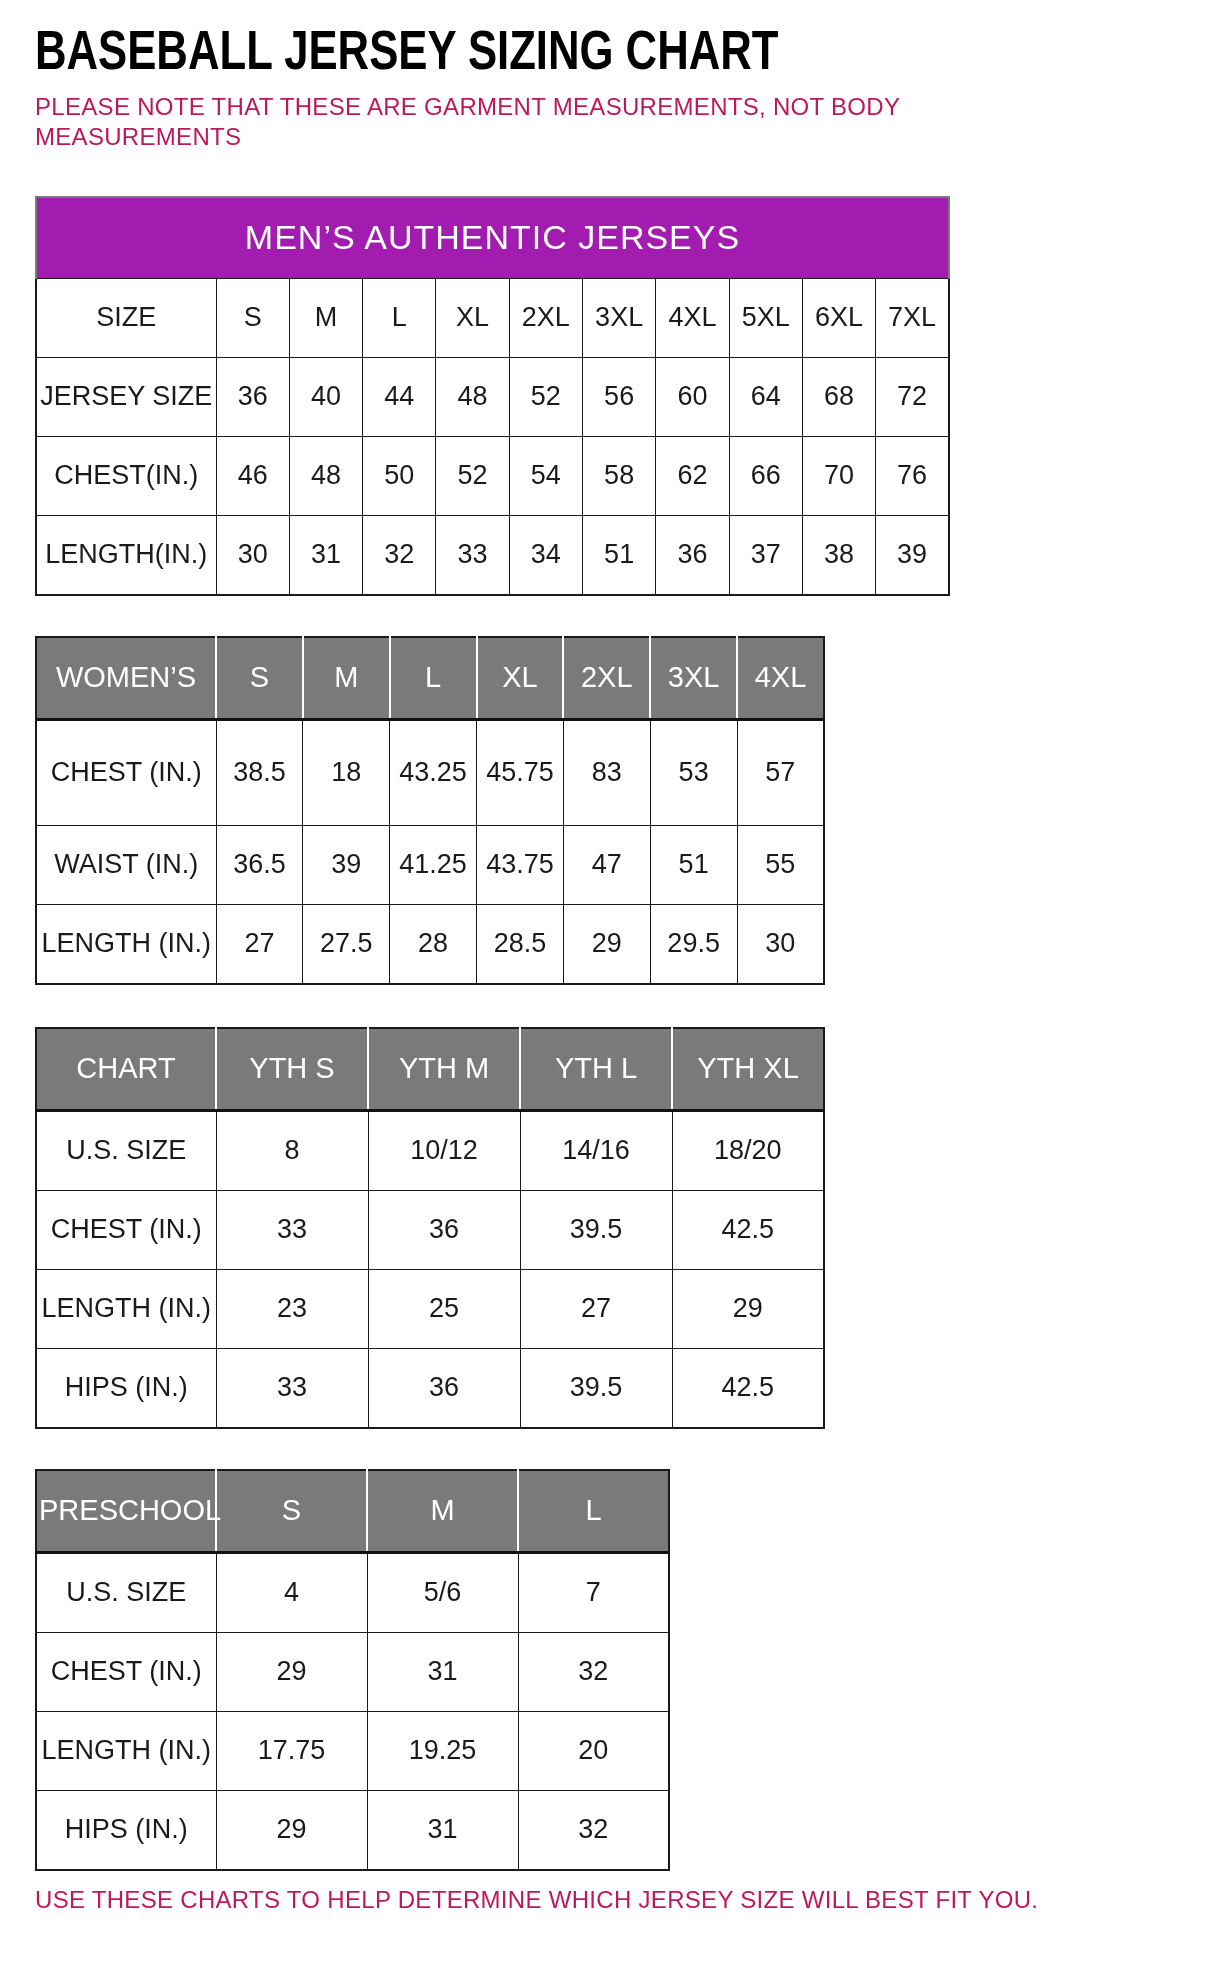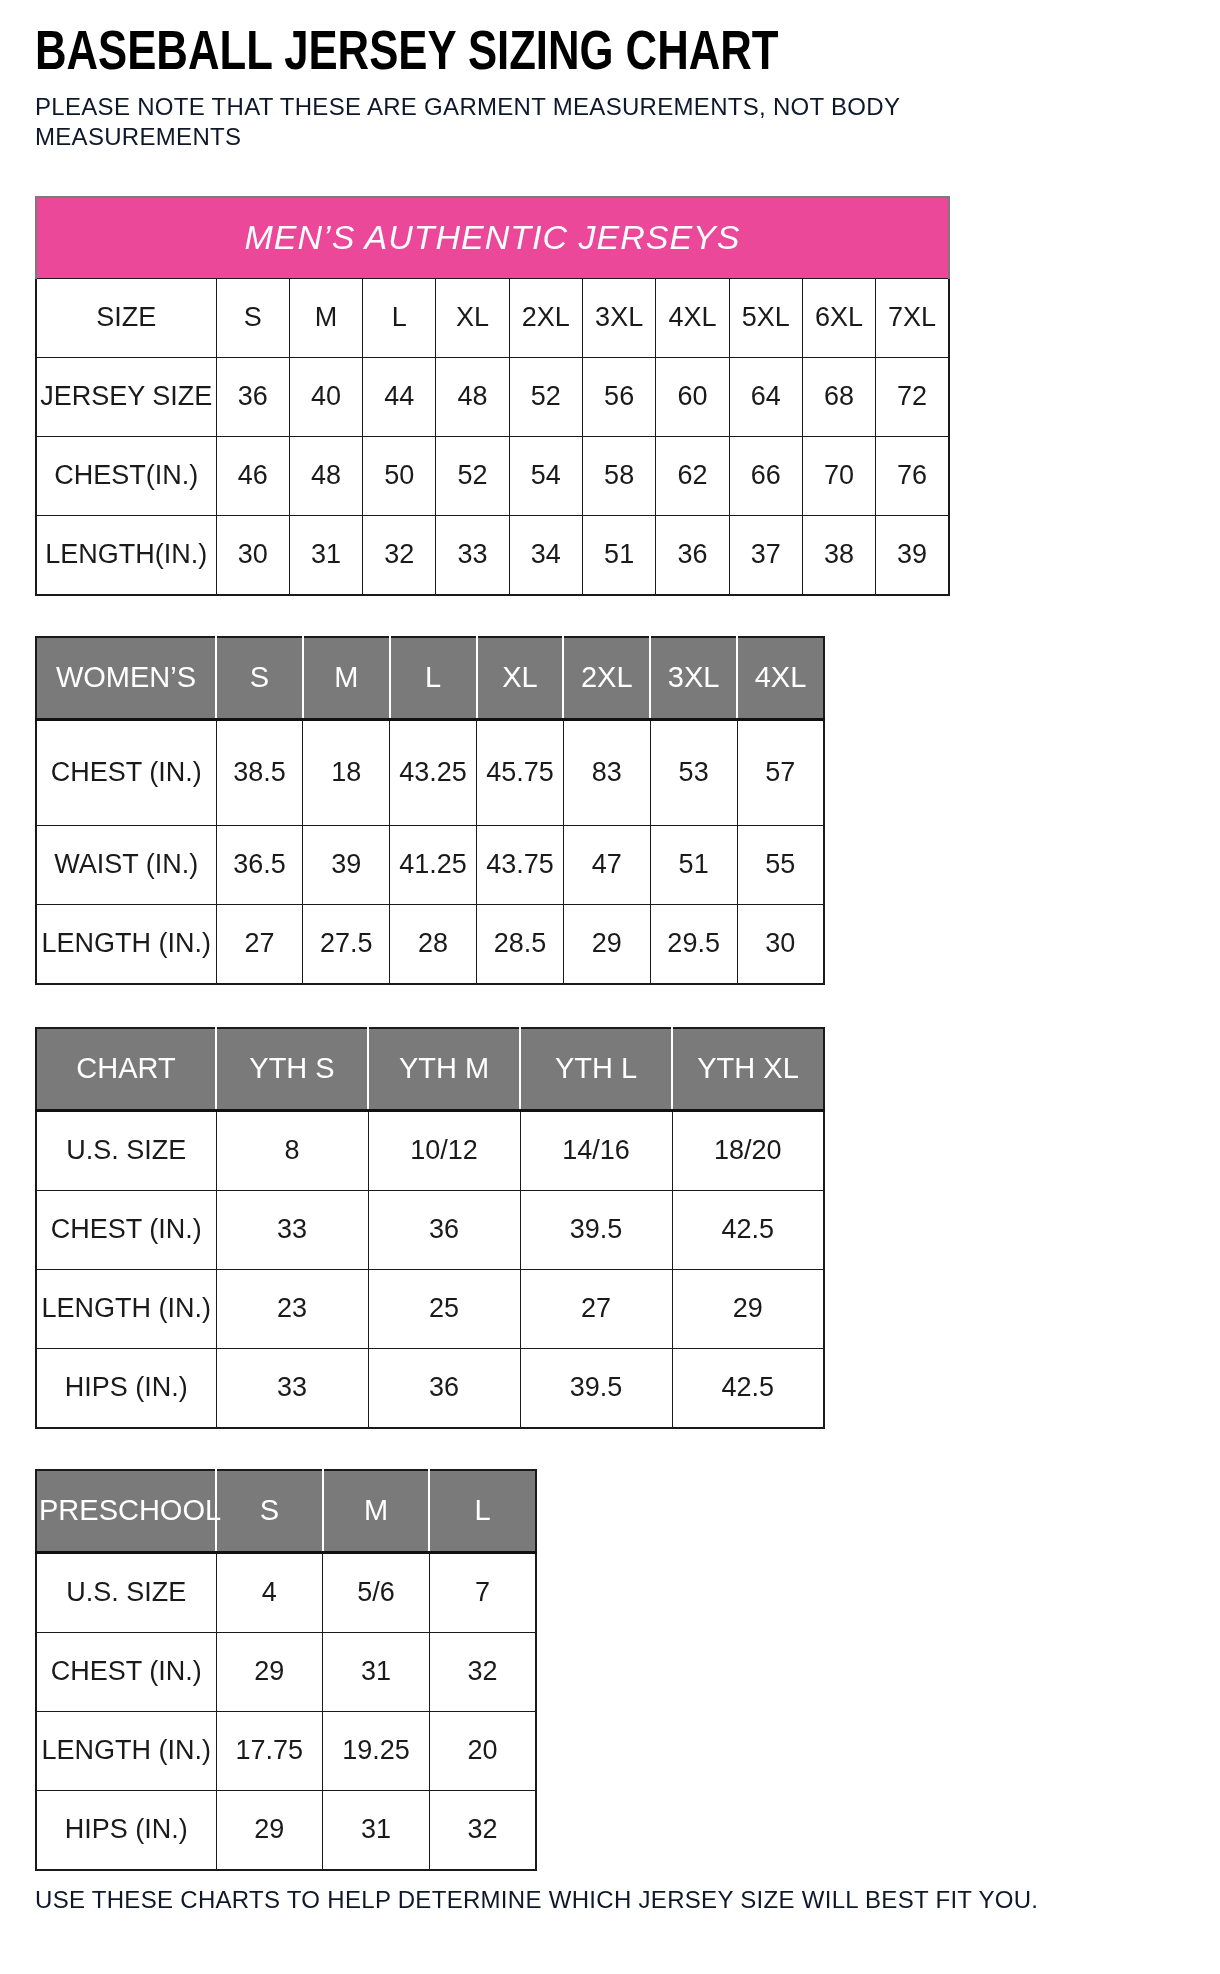--- a/index.html
+++ b/index.html
@@ -22,50 +22,49 @@
     transform-origin: 0 50%;
     color: #000000;
   }
   .note {
     margin: 14px 0 0 0;
     width: 880px;
     font-size: 24px;
     line-height: 1.25;
     letter-spacing: 0.3px;
   }
-  .red { color: #0f172a; }
+  .red { color: #be185d; }
   table.sizing-table {
     border-collapse: collapse;
     table-layout: fixed;
     border: 2px solid #1a1a1a;
     font-size: 27px;
   }
   table.sizing-table col:first-child { width: 180px; }
   .t-mens      { width: 915px; margin-top: 44px; }
   .t-womens    { width: 790px; margin-top: 40px; }
   .t-boys      { width: 790px; margin-top: 42px; }
-  .t-preschool { width: 502px; margin-top: 40px; border-radius: 27px; }
+  .t-preschool { width: 635px; margin-top: 40px; border-radius: 27px; }
   .sizing-table td {
     border: 1px solid #1a1a1a;
     text-align: center;
     vertical-align: middle;
     height: 78px;
     padding: 0 2px;
     white-space: pre-line;
     line-height: 1.15;
   }
   td.band-cell {
-    background: #ec4899;
+    background: #a21caf;
     color: #ffffff;
     font-size: 34px;
     letter-spacing: 1px;
     height: 80px;
     border: 2px solid #7a7a7a;
     border-bottom: 1px solid #1a1a1a;
-    font-style: italic;
   }
   tr.head td {
     background: #7a7a7a;
     color: #ffffff;
     font-size: 29px;
     height: 80px;
     border-bottom: 3px solid #111111;
   }
   tr.head td + td { border-left: 2px solid #ffffff; }
   .t-womens tbody tr:nth-of-type(2) td { height: 104px; }

